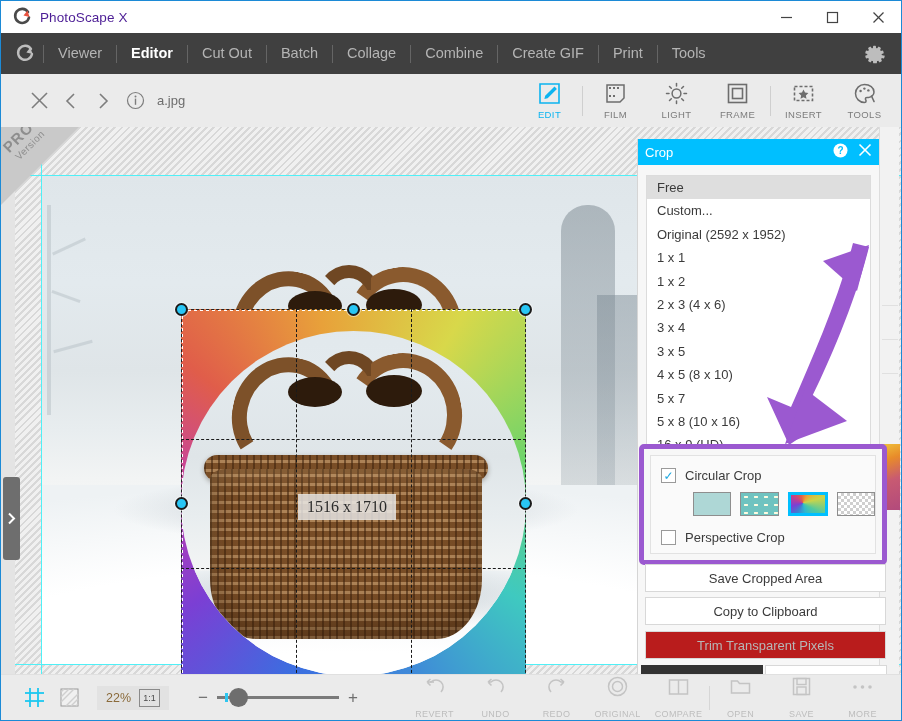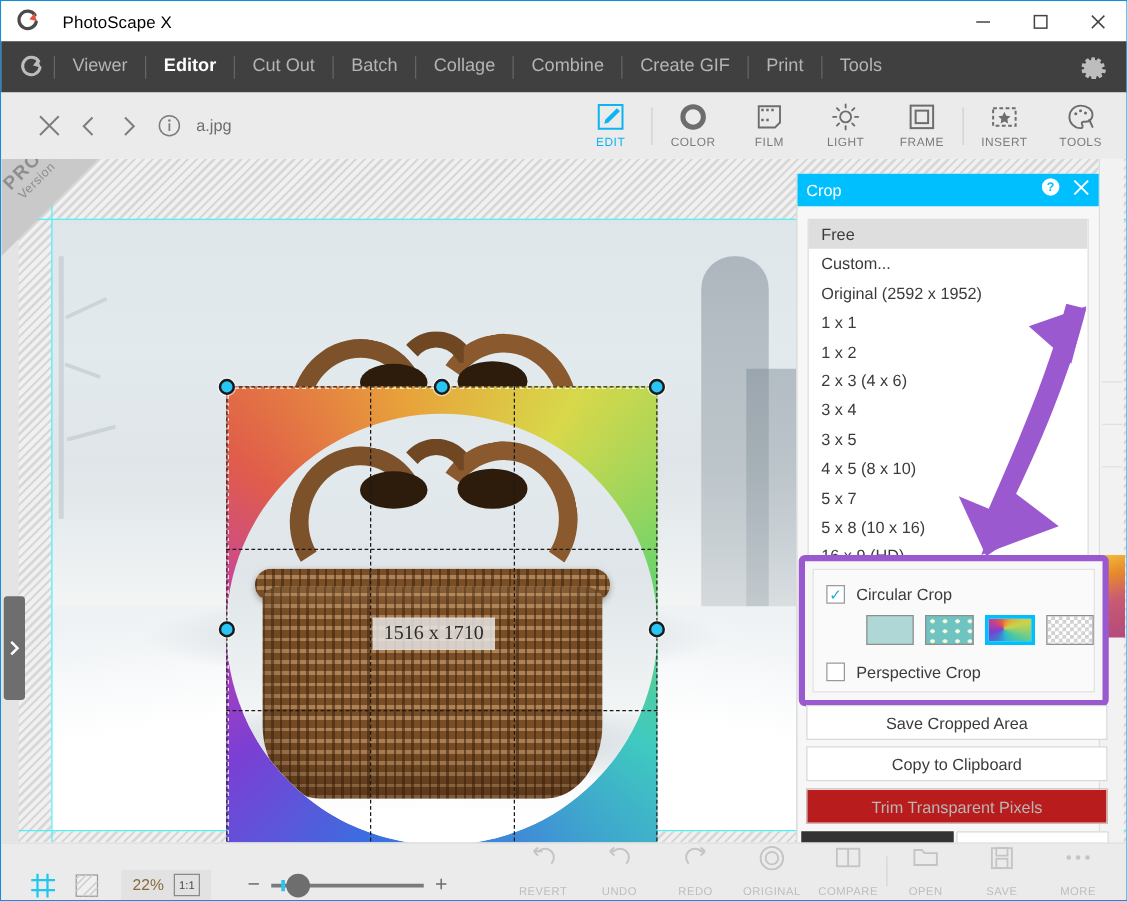--- a/index.html
+++ b/index.html
@@ -14,21 +14,21 @@
     border: 1px solid #1c8ad6; background: #fff;
   }
 
   
   #titlebar {
     position: absolute; left: 0; top: 0; width: 900px; height: 32px;
     background: #ffffff; display: flex; align-items: center;
   }
   #app-logo { margin-left: 11px; width: 20px; height: 20px; display:block; }
   #app-title {
-    margin-left: 18px; font-size: 13.5px; color: #000000; letter-spacing: .1px;
+    margin-left: 8px; font-size: 13.5px; color: #4c1d95; letter-spacing: .1px;
   }
   .win-btns { margin-left: auto; display: flex; height: 32px; }
   .win-btn {
     width: 46px; height: 32px; display: flex; align-items: center;
     justify-content: center; cursor: default;
   }
   .win-btn svg { display:block; }
 
   
   #menubar {
@@ -322,21 +322,21 @@
   }
   #sliver-thumb {
     position:absolute; left: 0; top: 317px; width: 20px; height: 66px;
     background: linear-gradient(160deg,#f0c23a 0%, #e88b2a 25%, #c85a72 55%, #b24a7c 100%);
   }
   .sliver-line { position:absolute; left: 2px; width: 16px; height:1px; background:#e0e0e0; }
 
   
   #bottombar {
     position: absolute; left: 0; top: 673px; width: 900px; height: 46px;
-    background: #ebebeb; display: flex; align-items: flex-end;
+    background: #ebebeb; display: flex; align-items: center;
     border-top: 1px solid #e0e0e0;
   }
   #bb-left { display:flex; align-items:center; padding-left: 22px; gap: 13px; }
   .bb-icon { width: 22px; height: 22px; display:flex; align-items:center; justify-content:center; }
   #zoom-group {
     display:flex; align-items:center; gap: 8px; background:#e2e2e2;
     padding: 3px 9px; margin-left: 4px;
   }
   #zoom-pct { font-size: 12.5px; color: #8a6a3a; }
   #one-to-one {
@@ -455,28 +455,20 @@
             <path d="M2 2 h19 v19 h-19z" fill="none" stroke="#0cb4f0" stroke-width="1.6"></path>
             <path d="M16.5 4.5 l2.4 2.4 L9.6 16.2 l-3.2 .8 .8-3.2z" fill="#0cb4f0"></path>
           </svg>
         </span>
         <span class="tlabel">EDIT</span>
       </div>
       <div class="tool-sep"></div>
       <div class="tool">
         <span class="ticon">
           <svg width="23" height="23" viewBox="0 0 23 23">
-              <circle cx="11.5" cy="11.5" r="8.2" fill="none" stroke="#6d6d6d" stroke-width="4"></circle>
-            </svg>
-        </span>
-        <span class="tlabel">COLOR</span>
-      </div>
-      <div class="tool">
-        <span class="ticon">
-          <svg width="23" height="23" viewBox="0 0 23 23">
             <path d="M3 3 h17 v13 l-4 4 h-13z" fill="none" stroke="#6d6d6d" stroke-width="1.5"></path>
             <g fill="#6d6d6d">
                 <rect x="5" y="5" width="2" height="2"></rect>
                 <rect x="9" y="5" width="2" height="2"></rect>
                 <rect x="13" y="5" width="2" height="2"></rect>
                 <rect x="5" y="13" width="2" height="2"></rect>
                 <rect x="9" y="13" width="2" height="2"></rect>
               </g>
           </svg>
         </span>

